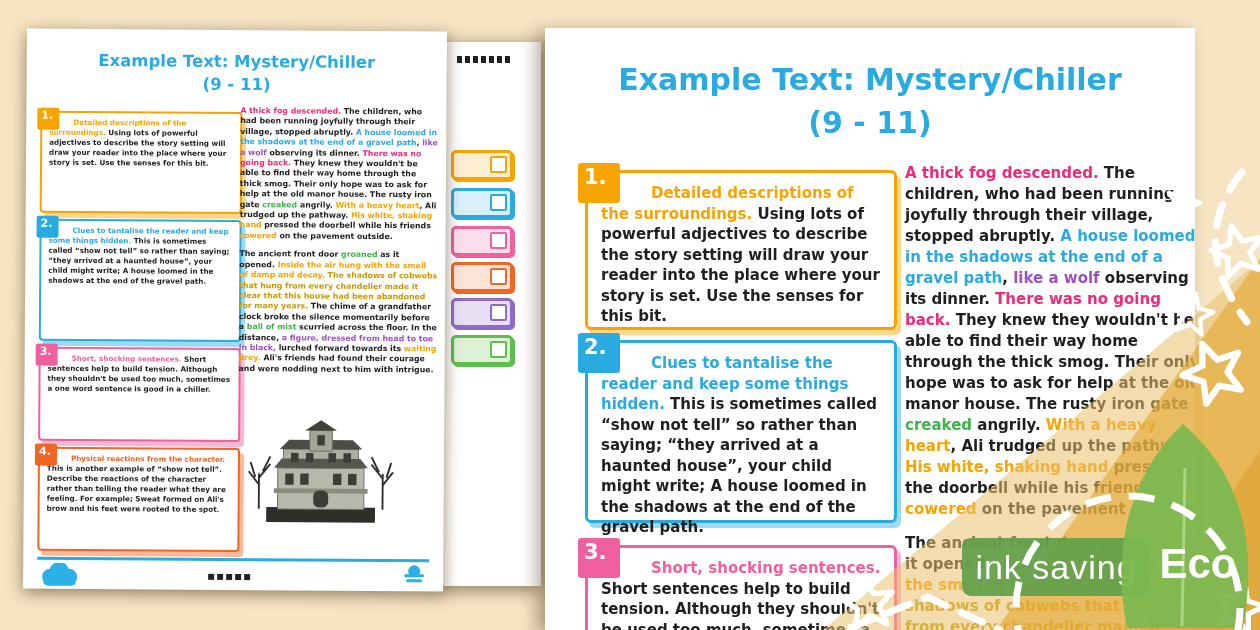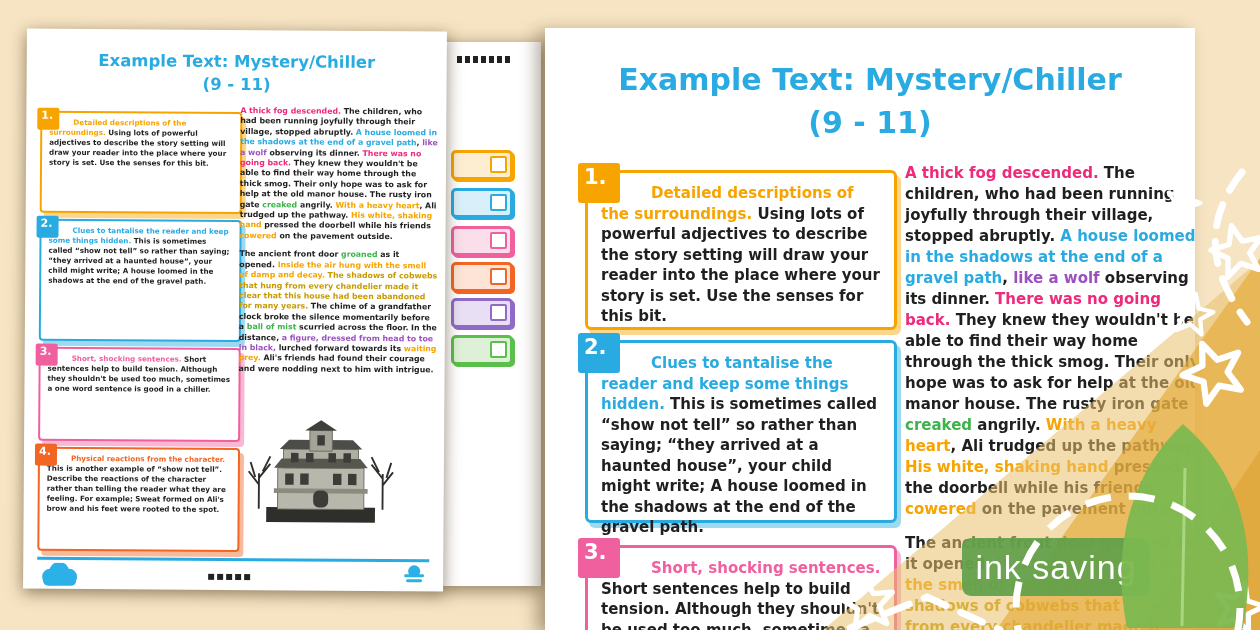--- a/index.html
+++ b/index.html
@@ -230,19 +230,20 @@
   </svg>
 
   <div class="badge">
     <span>ink saving</span>
   </div>
 
   <svg class="leaf" width="1260" height="630" viewBox="0 0 1260 630">
     <path d="M1183,424 C1133,470 1110,545 1127,628 L1243,628 C1259,540 1239,472 1183,424 Z" fill="#7cb850" opacity="0.95"></path>
     <path d="M1185,468 L1182,626" stroke="#a9d67e" stroke-width="3" fill="none"></path>
   </svg>
+  <div class="eco">Eco</div>
 
   <svg class="dashes" width="1260" height="630" viewBox="0 0 1260 630">
     <circle cx="1128" cy="608" r="112" stroke="#ffffff" stroke-width="7" stroke-dasharray="26 18" fill="none"></circle>
     <path d="M850,628 L927,597 L1000,630" stroke="#ffffff" stroke-width="7" stroke-dasharray="24 16" fill="none" stroke-linecap="round"></path>
   </svg>
 
 </div>
 
 </body></html>

